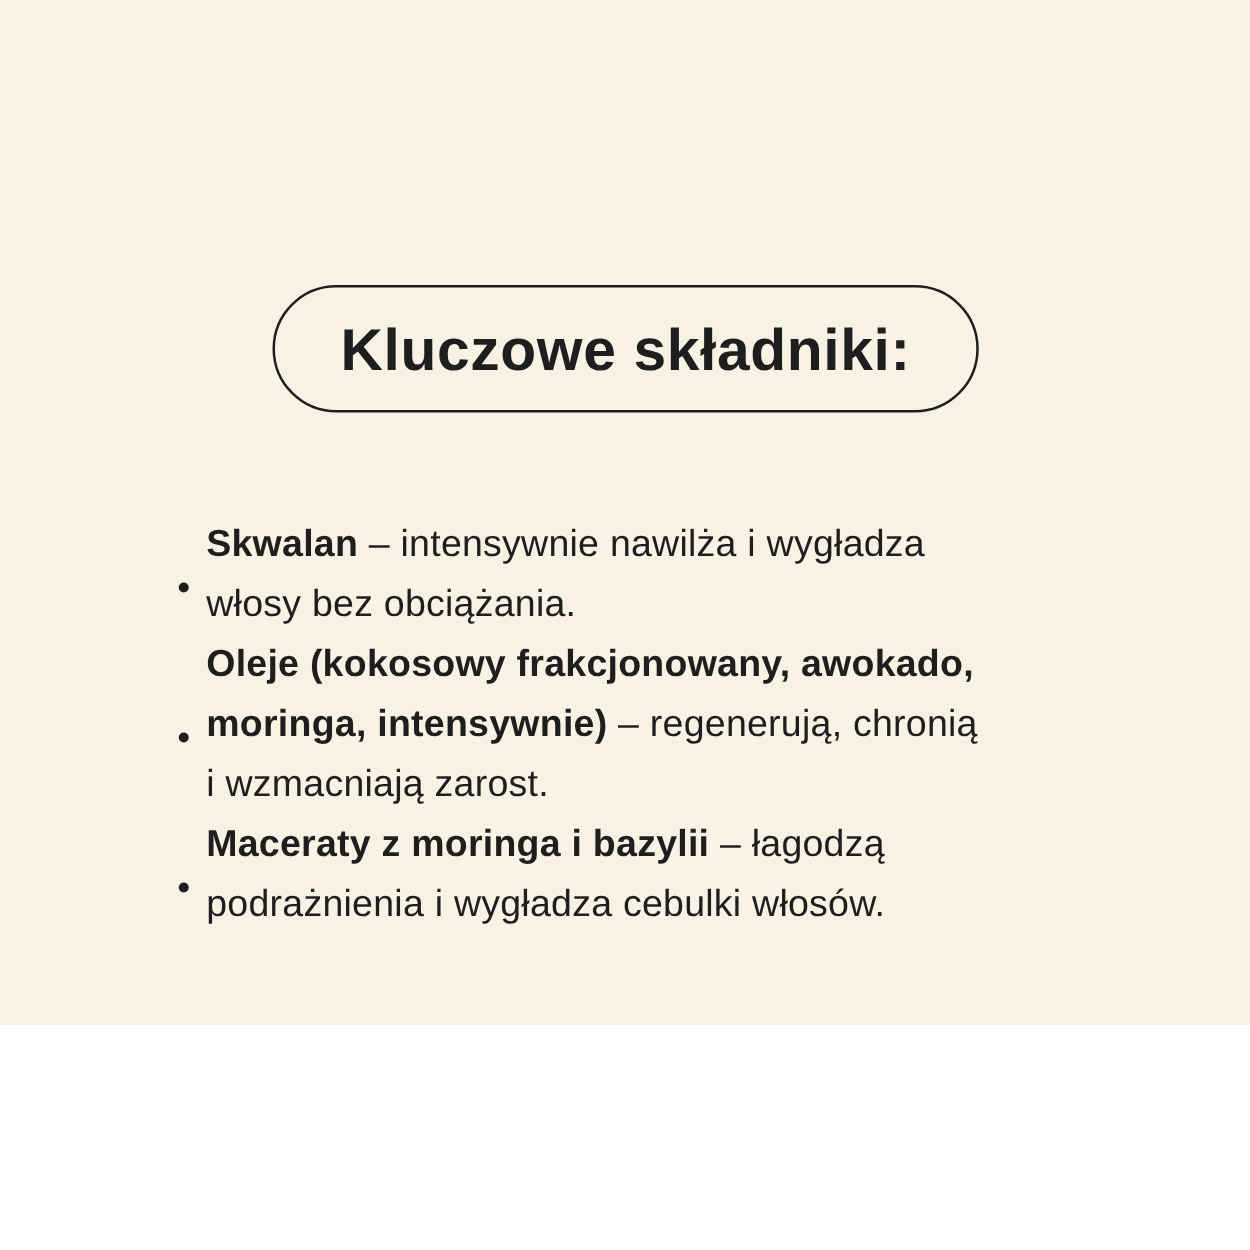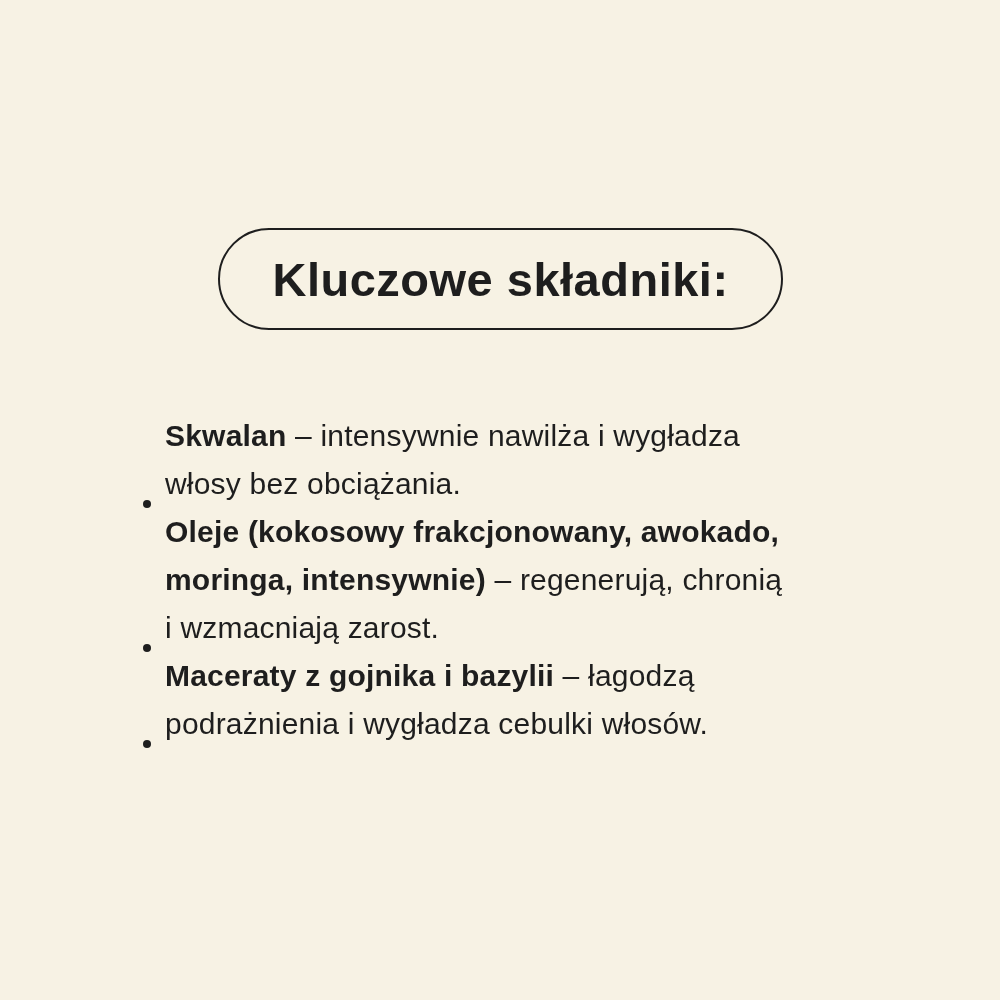--- a/index.html
+++ b/index.html
@@ -6,21 +6,21 @@
     --bg: #f7f2e4;
     --fg: #1e1e1e;
   }
   * { margin: 0; padding: 0; box-sizing: border-box; }
   html, body {
     width: 1000px; height: 1000px;
     font-family: "Liberation Sans", sans-serif;
   }
   .page {
     position: relative;
-    width: 1000px; height: 1000px;
+    width: 1000px; height: 820px;
     background: var(--bg);
     color: var(--fg);
     overflow: hidden;
   }
   .heading-pill {
     position: absolute;
     left: 218px; top: 228px;
     width: 565px; height: 102px;
     border: 2px solid var(--fg);
     border-radius: 51px;
@@ -34,21 +34,21 @@
     letter-spacing: 0.5px;
     white-space: nowrap;
   }
   .ingredients-list {
     position: absolute;
     left: 143px; top: 412px;
     width: 648px;
   }
   .list-item {
     display: flex;
-    align-items: flex-end;
+    align-items: center;
   }
   .bullet-dot {
     flex: none;
     width: 8px; height: 8px;
     margin-top: 20px;
     margin-right: 14px;
     border-radius: 50%;
     background: var(--fg);
   }
   .item-text {
@@ -76,18 +76,18 @@
       <div class="item-text"><span class="name">Skwalan</span><span class="desc"> – intensywnie nawilża i wygładza włosy bez obciążania.</span></div>
     </div>
 
     <div class="list-item">
       <span class="bullet-dot"></span>
       <div class="item-text"><span class="name">Oleje (kokosowy frakcjonowany, awokado, moringa, intensywnie)</span><span class="desc"> – regenerują, chronią i wzmacniają zarost.</span></div>
     </div>
 
     <div class="list-item">
       <span class="bullet-dot"></span>
-      <div class="item-text"><span class="name">Maceraty z gojnika i bazylii</span><span class="desc"> – łagodzą podrażnienia i wygładza cebulki włosów.</span></div>
+      <div class="item-text"><span class="name">Maceraty z moringa i bazylii</span><span class="desc"> – łagodzą podrażnienia i wygładza cebulki włosów.</span></div>
     </div>
 
   </div>
 
 </div>
 
 </body></html>

